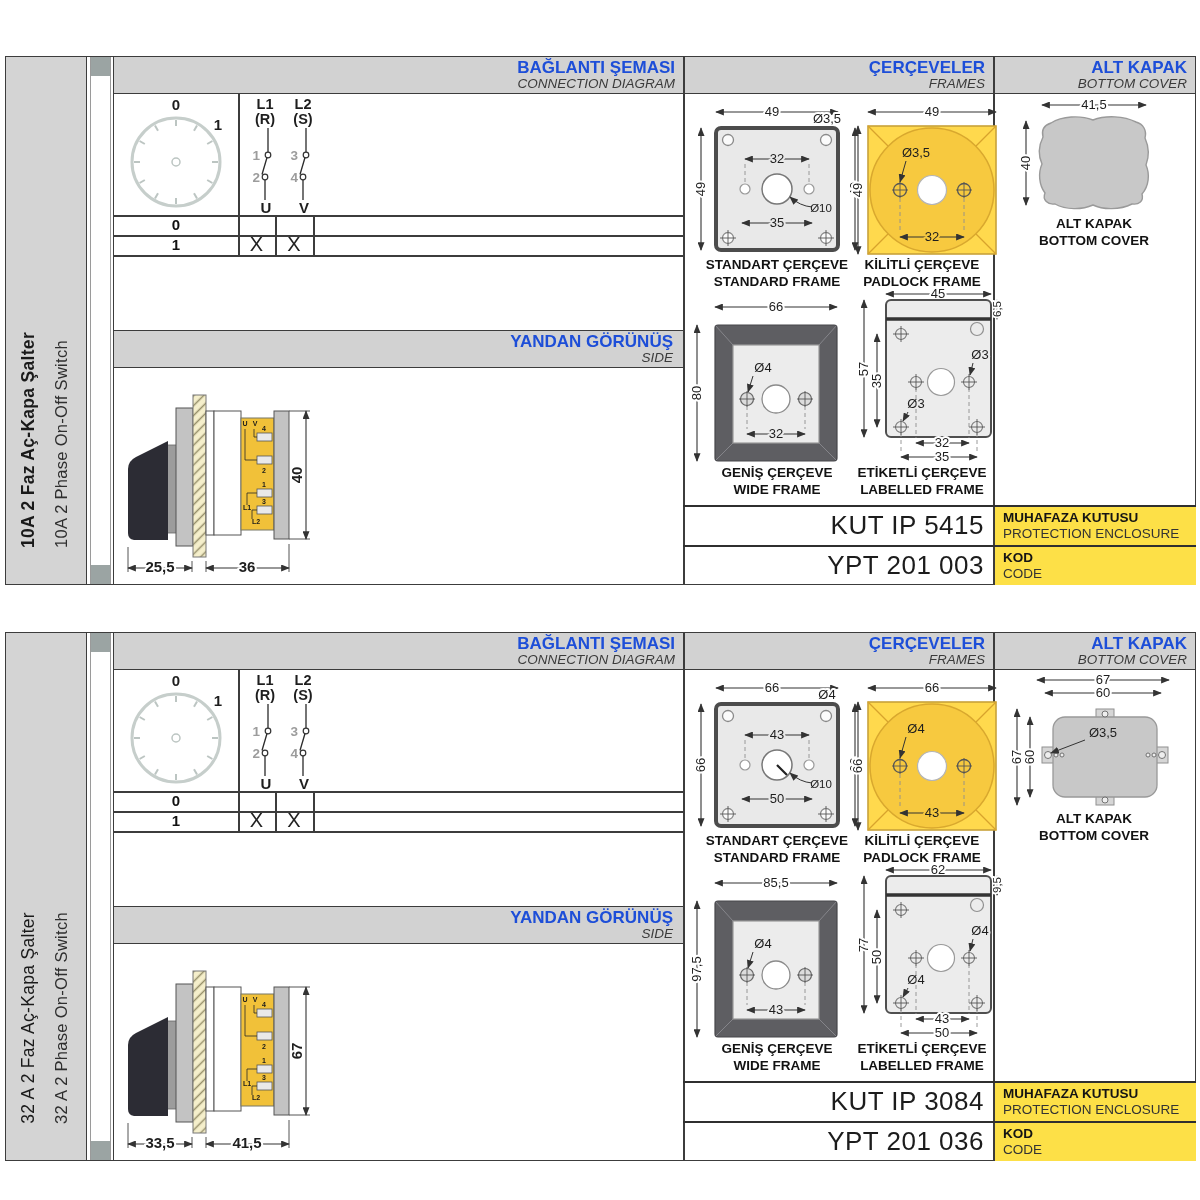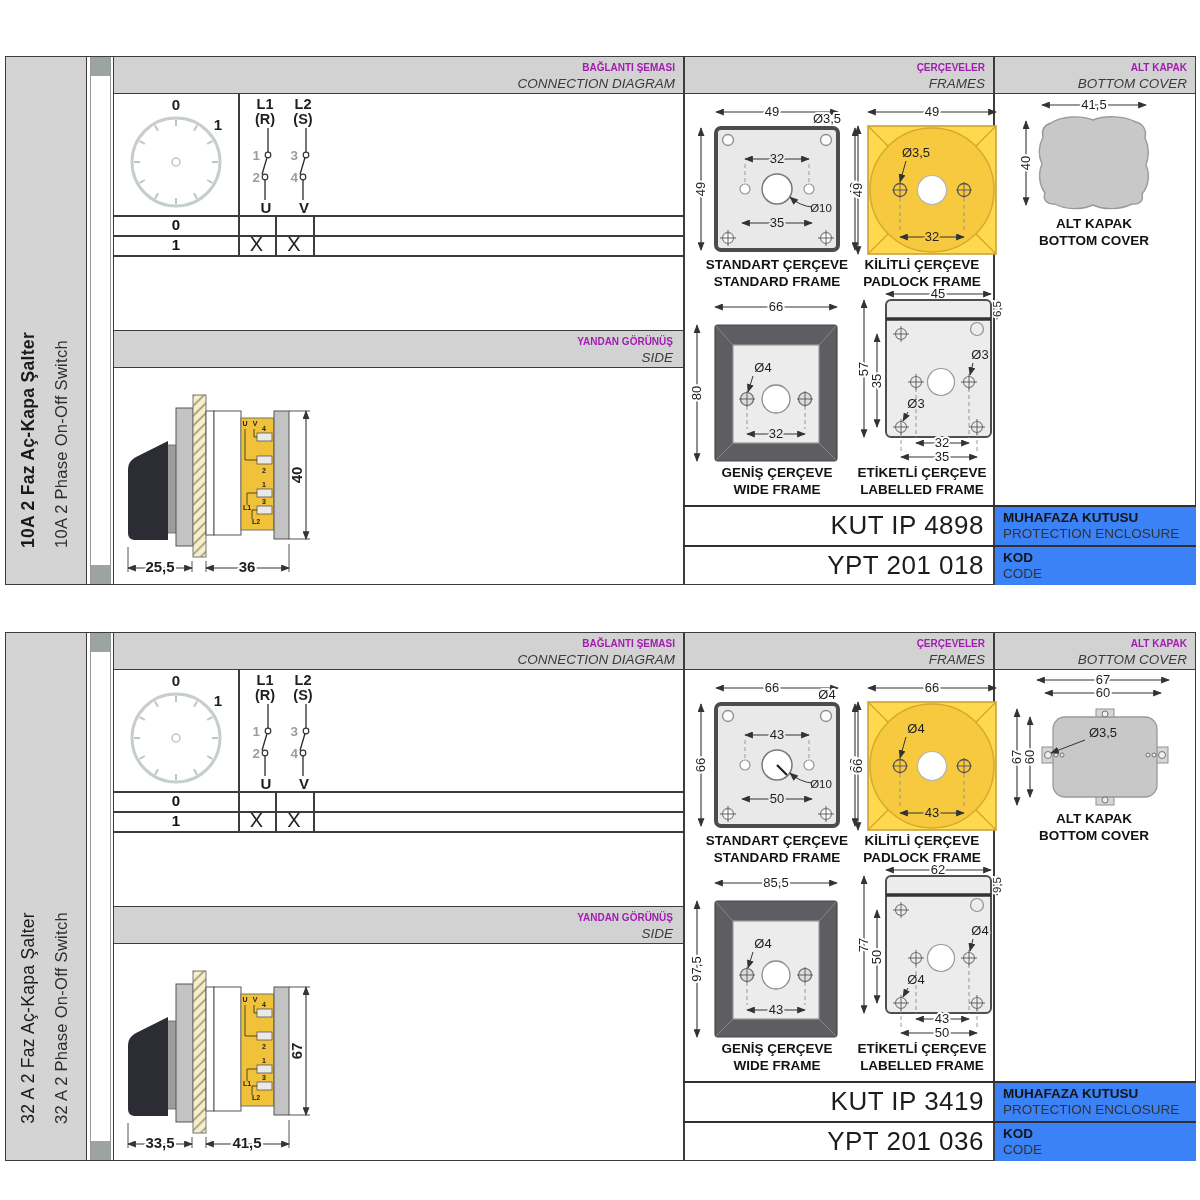--- a/index.html
+++ b/index.html
@@ -11,30 +11,30 @@
 .t1{left:12px;bottom:36px;font-size:17.5px;color:#1a1a1a}
 .t2{left:46px;bottom:36px;font-size:16.5px;color:#2e2e2e}
 .bold{font-weight:bold}
 .strip{position:absolute;left:84px;top:0;width:21px;height:100%;background:#fff;border-left:1px solid #9a9a9a;border-right:1px solid #9a9a9a}
 .cap{position:absolute;left:0;width:100%;height:19px;background:#9ba4a3}
 .capT{top:0}.capB{bottom:0}
 .main{position:absolute;left:107px;top:0;right:0;bottom:0;border-left:1.5px solid #3c3c3c}
 .vl{position:absolute;width:1.5px;background:#3c3c3c}
 .hl{position:absolute;height:1.5px;background:#3c3c3c}
 .hdr{position:absolute;top:0;height:37px;background:#d2d2d2;border-bottom:1.5px solid #3c3c3c;text-align:right;padding:2px 8px 0 0}
-.h1{display:block;font-weight:bold;font-size:10px;line-height:17px;color:#a21caf}
+.h1{display:block;font-weight:bold;font-size:17px;line-height:17px;color:#1d4ed8}
 .h2{display:block;font-style:italic;font-size:13.5px;line-height:15px;color:#3b3b3b}
 .shdr{position:absolute;left:0;top:273px;width:569px;height:38px;background:#d2d2d2;border-top:1.5px solid #3c3c3c;border-bottom:1.5px solid #3c3c3c;text-align:right;padding:2px 10px 0 0}
 .rc{position:absolute;text-align:center;font-size:15px;font-weight:bold;height:20px;line-height:20px}
 .xm{font-weight:400;font-size:20px;line-height:19px;color:#222}
 .capn{position:absolute;text-align:center;font-weight:bold;font-size:13.5px;line-height:16.5px;color:#121212}
 .capn span{display:block}
 .crow{position:absolute;left:569px;width:512.5px;height:40px;border-top:2px solid #2f2f2f}
 .cval{position:absolute;left:0;top:0;width:311px;height:100%;text-align:right;font-size:26px;line-height:37px;color:#1c1c1c;padding-right:10px;letter-spacing:.5px}
-.clab{position:absolute;left:311px;right:0;top:0;bottom:0;background:#3b82f6;border-left:1.5px solid #3c3c3c;padding:3px 0 0 8px}
+.clab{position:absolute;left:311px;right:0;top:0;bottom:0;background:#fde047;border-left:1.5px solid #3c3c3c;padding:3px 0 0 8px}
 .cl1{display:block;font-weight:bold;font-size:13.5px;line-height:16px;color:#141414}
 .cl2{display:block;font-size:13.5px;line-height:15px;color:#333}
 svg.abs{position:absolute;overflow:visible}
 svg text{font-family:"Liberation Sans",sans-serif}
 .dt{font-size:13px;fill:#1e1e1e;paint-order:stroke;stroke:#fff;stroke-width:4px;stroke-linejoin:round;text-anchor:middle}
 .s11{font-size:11.5px}
 .dtb{font-size:15px;font-weight:bold}
 .swl{font-size:14.5px;font-weight:bold}
 .gn{font-size:13.5px;fill:#9c9c9c;font-weight:bold;text-anchor:end}
 .hg{stroke:#e9e9e9}.hy{stroke:#f7c93f}.hec{stroke:#ececec}.hgr{stroke:#c8c8c8}
@@ -352,28 +352,28 @@
       <line class="dim" x1="22" y1="24" x2="22" y2="108"></line>
       <text class="dt" transform="rotate(-90 22 66)" x="22" y="70">40</text>
       <path d="M47,26 C58,19 76,18 89,23 C102,18 120,19 132,25 C139,27 143,33 141,41 C145,50 145,60 142,68 C146,77 145,89 138,97 C140,104 135,108 128,107 C116,113 99,113 89,108 C78,113 62,113 51,107 C44,108 38,103 41,96 C35,88 34,76 38,67 C34,58 35,48 39,40 C37,32 41,28 47,26 Z" fill="#c8c8c8" stroke="#9a9a9a" stroke-width="1.4"></path>
     </svg>
     <div class="capn" style="left:885px;top:159px;width:190px">
       <span>ALT KAPAK</span>
       <span>BOTTOM COVER</span>
     </div>
 
     <div class="crow" style="top:448px">
-      <div class="cval">KUT IP 4898</div>
+      <div class="cval">KUT IP 5415</div>
       <div class="clab">
         <span class="cl1">MUHAFAZA KUTUSU</span>
         <span class="cl2">PROTECTION ENCLOSURE</span>
       </div>
     </div>
     <div class="crow" style="top:488px">
-      <div class="cval">YPT 201 018</div>
+      <div class="cval">YPT 201 003</div>
       <div class="clab">
         <span class="cl1">KOD</span>
         <span class="cl2">CODE</span>
       </div>
     </div>
   </div>
 </div>
 
 <div class="panel" id="p2">
   <div class="sb">
@@ -688,21 +688,21 @@
       </g>
       <text class="dt hgr" x="94" y="64">Ø3,5</text>
       <path class="ldr" d="M76,67 L42,80"></path>
     </svg>
     <div class="capn" style="left:885px;top:178px;width:190px">
       <span>ALT KAPAK</span>
       <span>BOTTOM COVER</span>
     </div>
 
     <div class="crow" style="top:448px">
-      <div class="cval">KUT IP 3419</div>
+      <div class="cval">KUT IP 3084</div>
       <div class="clab">
         <span class="cl1">MUHAFAZA KUTUSU</span>
         <span class="cl2">PROTECTION ENCLOSURE</span>
       </div>
     </div>
     <div class="crow" style="top:488px">
       <div class="cval">YPT 201 036</div>
       <div class="clab">
         <span class="cl1">KOD</span>
         <span class="cl2">CODE</span>

